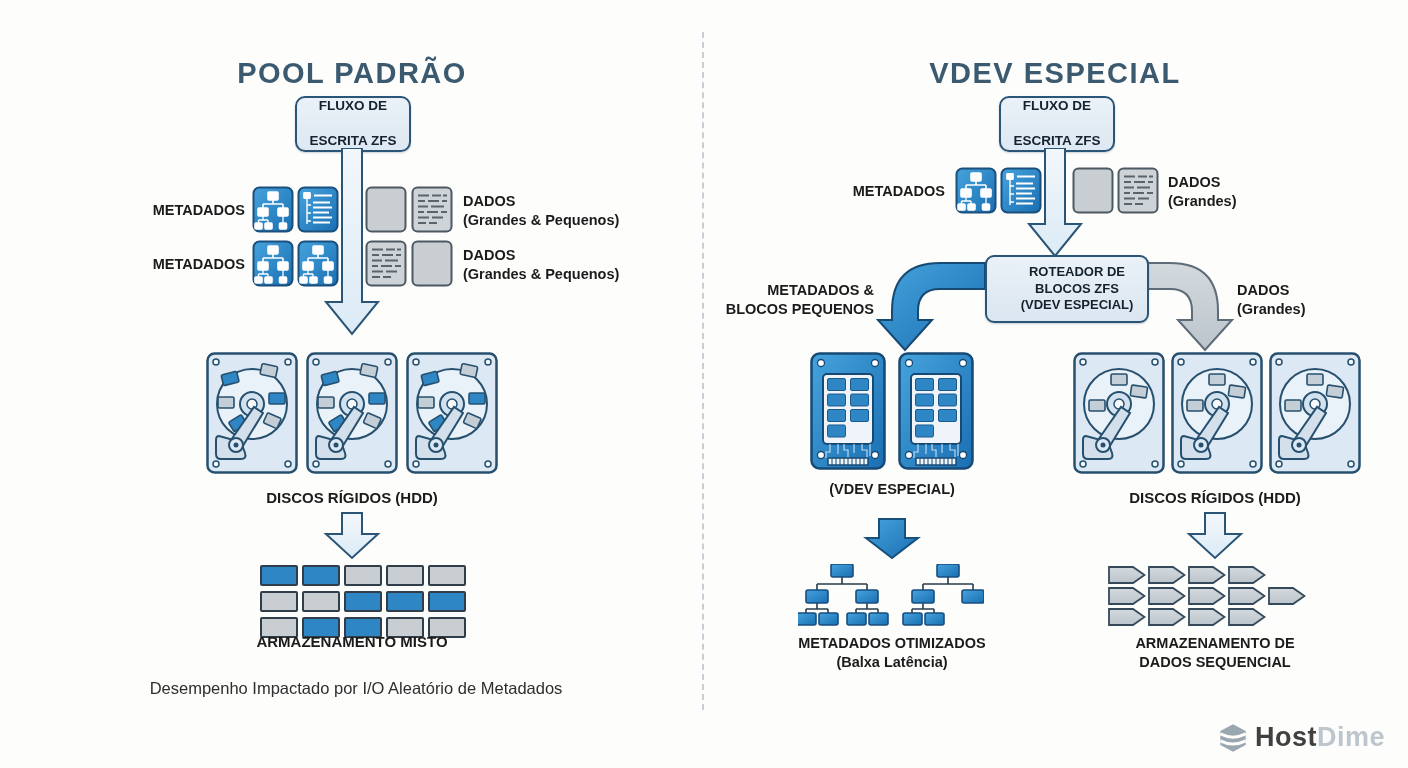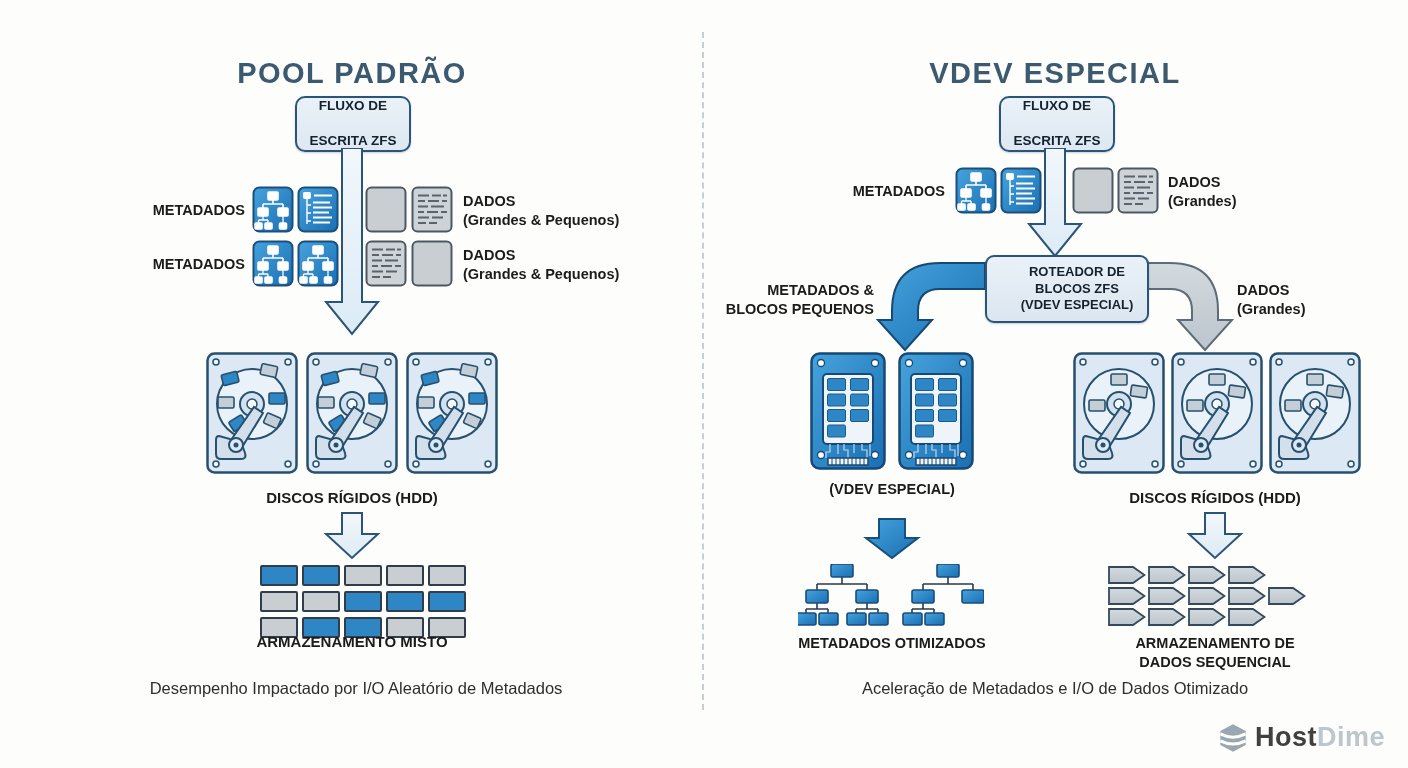--- a/index.html
+++ b/index.html
@@ -348,20 +348,21 @@
       <rect x="71" y="49" width="19" height="12" rx="2"></rect>
       <rect x="139" y="0" width="22" height="13" rx="2"></rect>
       <rect x="114" y="26" width="22" height="13" rx="2"></rect>
       <rect x="164" y="26" width="22" height="13" rx="2"></rect>
       <rect x="105" y="49" width="19" height="12" rx="2"></rect>
       <rect x="127" y="49" width="19" height="12" rx="2"></rect>
     </g>
   </svg>
   <div class="center-label" style="left:742px;top:634px;width:300px;font-size:14.5px;">
     <div>METADADOS OTIMIZADOS</div>
+    <div>(Balxa Latência)</div>
   </div>
 
   <svg class="abs" style="left:1073px;top:352px;" width="92" height="122">
       <use href="#sym-hdd-gray"></use>
     </svg>
   <svg class="abs" style="left:1171px;top:352px;" width="92" height="122">
       <use href="#sym-hdd-gray"></use>
     </svg>
   <svg class="abs" style="left:1269px;top:352px;" width="92" height="122">
       <use href="#sym-hdd-gray"></use>
@@ -417,21 +418,20 @@
         <svg class="chev" width="38" height="18">
           <use href="#sym-chev"></use>
         </svg>
       </div>
     </div>
   <div class="center-label" style="left:1065px;top:634px;font-size:14.5px;">
     <div>ARMAZENAMENTO DE</div>
     <div>DADOS SEQUENCIAL</div>
   </div>
 
-  <div class="caption" style="left:801px;top:679px;">Aceleração de Metadados e I/O de Dados Otimizado</div>
 
   <div class="logo">
     <svg width="30" height="30" viewBox="0 0 26 26">
       <path d="M13 1 L24 7 V19 L13 25 L2 19 V7 Z" fill="#9aa7b1"></path>
       <path d="M2 9.5 Q13 15 24 9.5" stroke="#fdfdfc" stroke-width="2.6" fill="none"></path>
       <path d="M2 15.5 Q13 21 24 15.5" stroke="#fdfdfc" stroke-width="2.6" fill="none"></path>
     </svg>
     <div class="logo-text"><span class="logo-host">Host</span><span class="logo-dime">Dime</span></div>
   </div>
 

